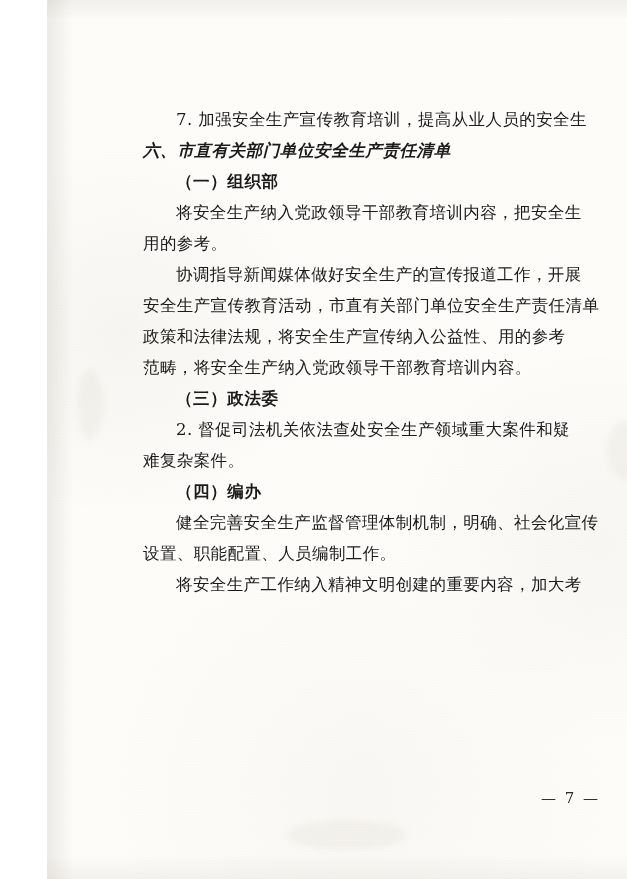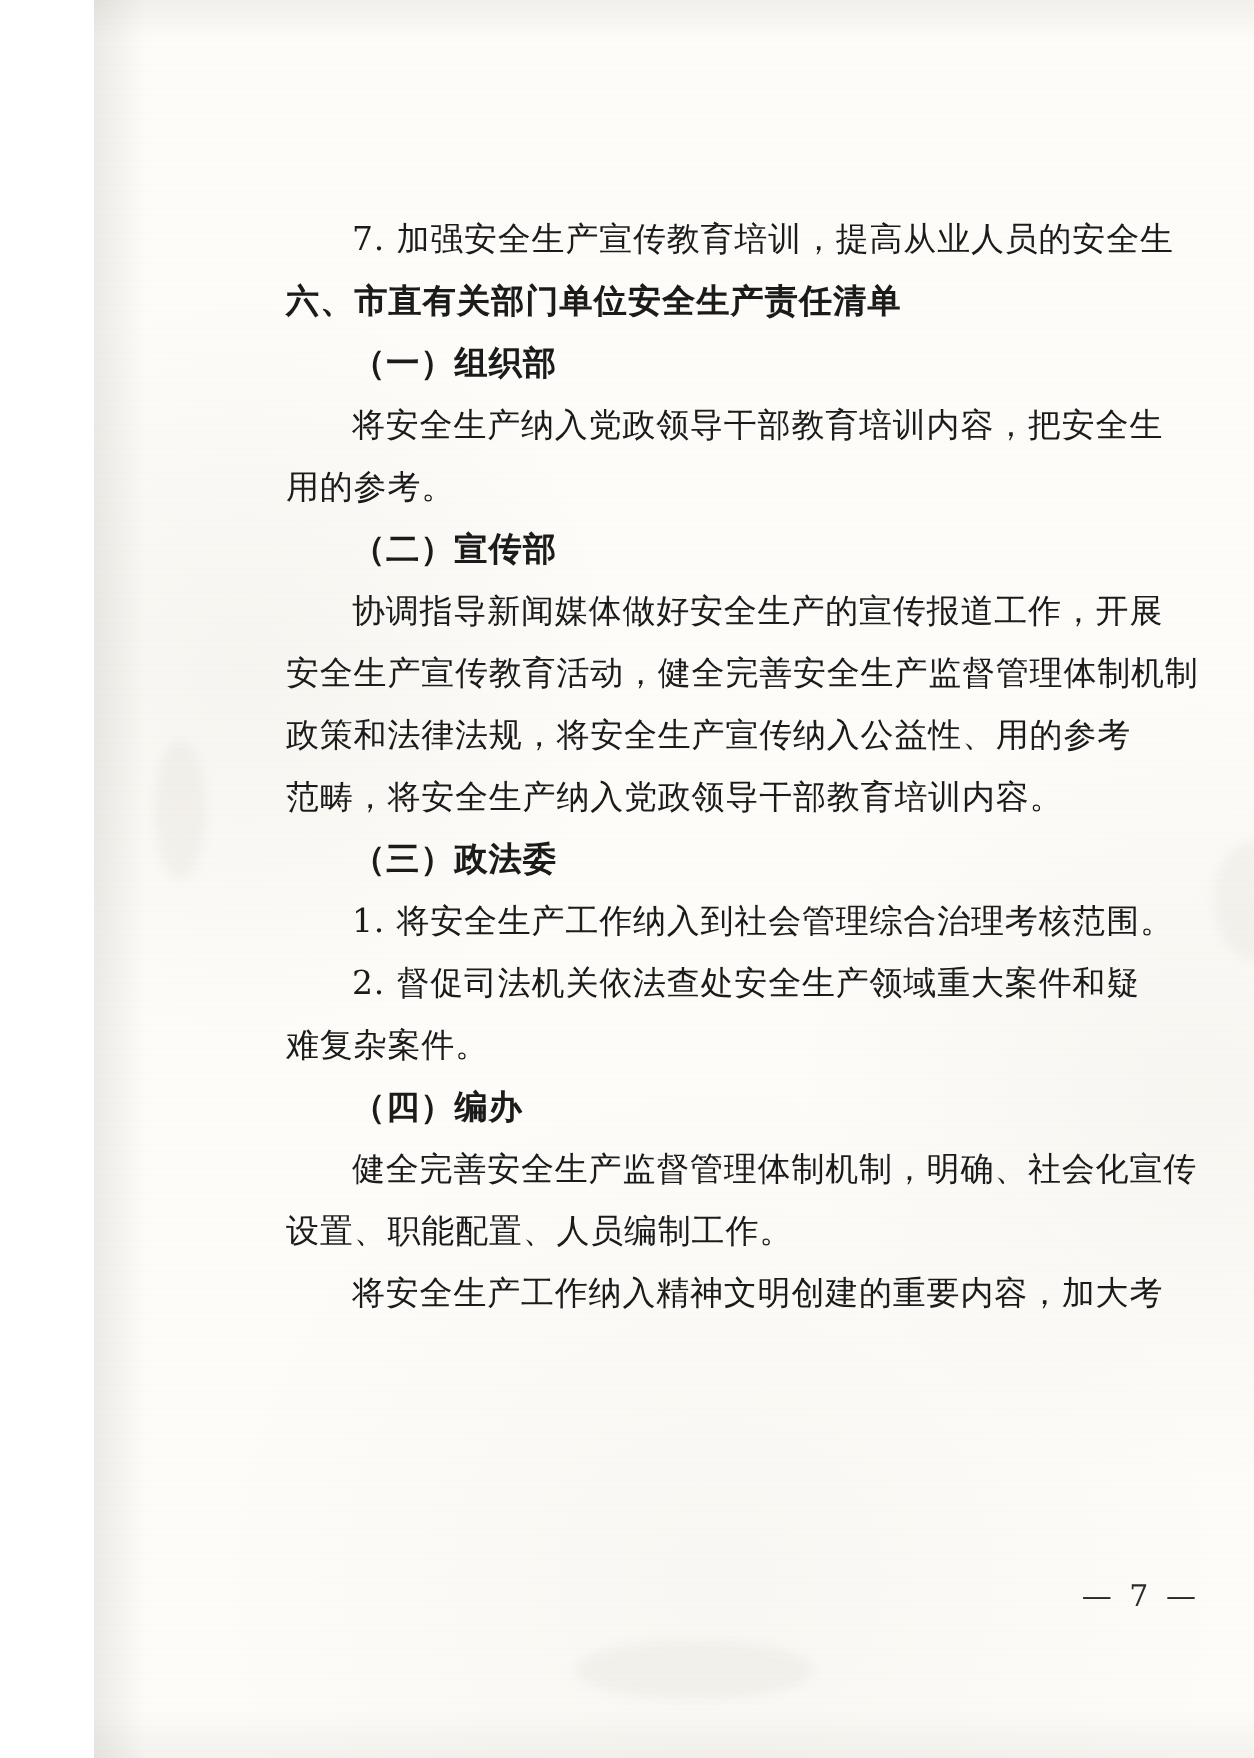--- a/index.html
+++ b/index.html
@@ -72,20 +72,21 @@
     letter-spacing: 0.4px;
     white-space: pre;
     font-family: "DejaVu Serif", serif;
   }
   .indent {
     text-indent: 33px;
   }
   .heading {
     font-weight: bold;
     letter-spacing: 0.6px;
+    font-style: italic;
   }
   .subheading {
     font-weight: bold;
     text-indent: 33px;
     letter-spacing: 0.6px;
   }
   .page-number {
     position: absolute;
     right: 74px;
     bottom: 72px;
@@ -108,27 +109,25 @@
   <div class="smudge" style="left:30px; top:370px; width:26px; height:70px;"></div>
   <div class="smudge" style="left:560px; top:420px; width:40px; height:60px;"></div>
   <div class="smudge" style="left:240px; top:820px; width:120px; height:30px;"></div>
 
   <div class="content">
     <div class="line indent">7. 加强安全生产宣传教育培训，提高从业人员的安全生</div>
     <div class="line heading">六、市直有关部门单位安全生产责任清单</div>
     <div class="line subheading">（一）组织部</div>
     <div class="line indent">将安全生产纳入党政领导干部教育培训内容，把安全生</div>
     <div class="line">用的参考。</div>
-    <div class="line subheading">（二）宣传部</div>
     <div class="line indent">协调指导新闻媒体做好安全生产的宣传报道工作，开展</div>
-    <div class="line">安全生产宣传教育活动，健全完善安全生产监督管理体制机制</div>
+    <div class="line">安全生产宣传教育活动，市直有关部门单位安全生产责任清单</div>
     <div class="line">政策和法律法规，将安全生产宣传纳入公益性、用的参考</div>
     <div class="line">范畴，将安全生产纳入党政领导干部教育培训内容。</div>
     <div class="line subheading">（三）政法委</div>
-    <div class="line indent">1. 将安全生产工作纳入到社会管理综合治理考核范围。</div>
     <div class="line indent">2. 督促司法机关依法查处安全生产领域重大案件和疑</div>
     <div class="line">难复杂案件。</div>
     <div class="line subheading">（四）编办</div>
     <div class="line indent">健全完善安全生产监督管理体制机制，明确、社会化宣传</div>
     <div class="line">设置、职能配置、人员编制工作。</div>
     <div class="line indent">将安全生产工作纳入精神文明创建的重要内容，加大考</div>
   </div>
 
   <div class="page-number">— 7 —</div>
 

